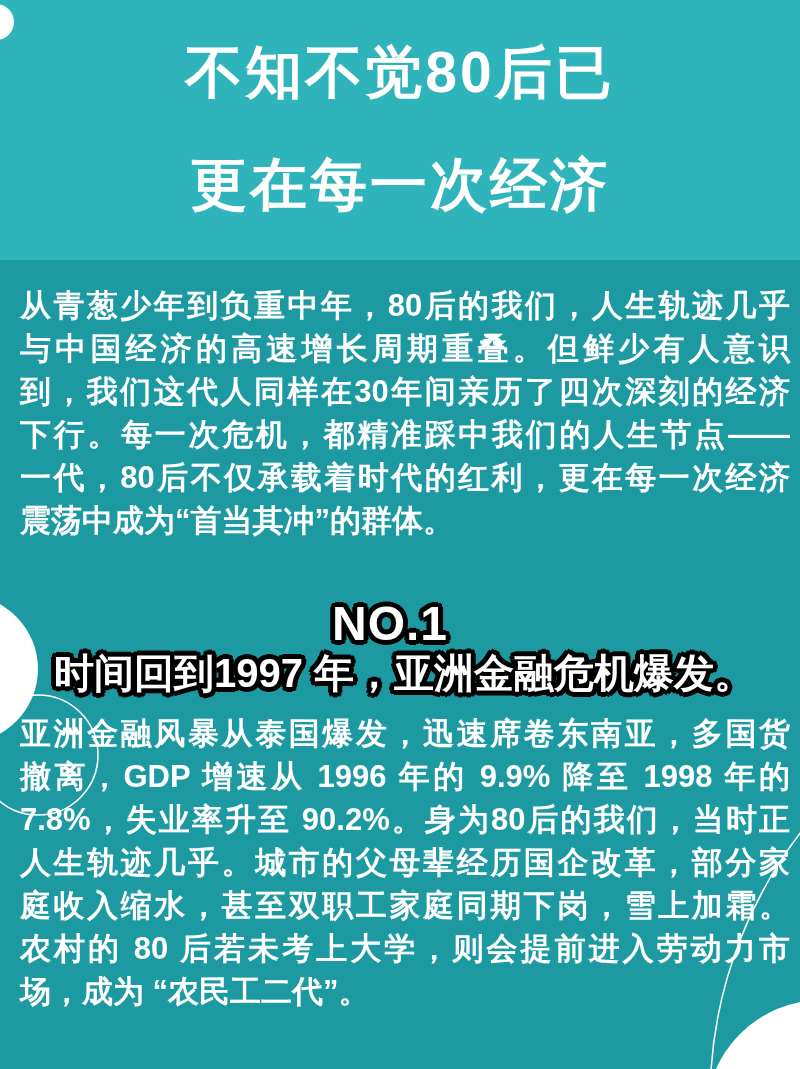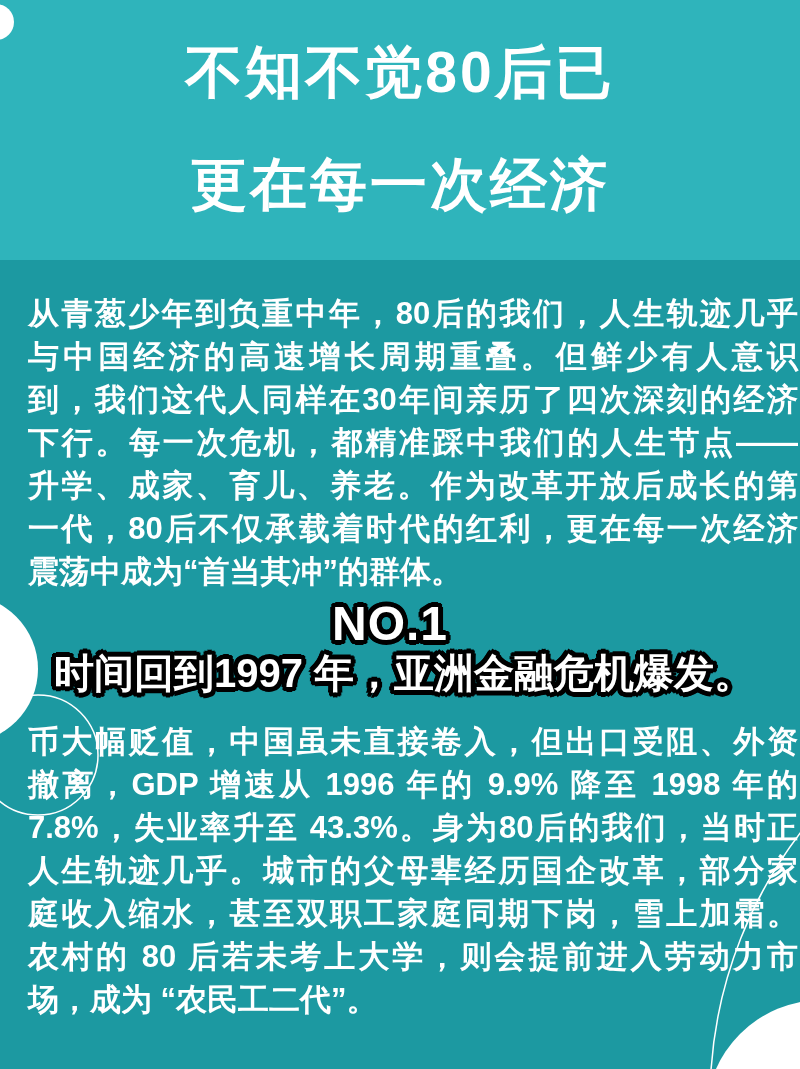--- a/index.html
+++ b/index.html
@@ -24,21 +24,21 @@
   }
   .title{
     position:absolute;top:16px;left:0;width:800px;
     text-align:center;
     font-size:57px;line-height:112px;font-weight:900;
     letter-spacing:3px;
     color:var(--text);
     white-space:nowrap;
   }
   .para{
-    position:absolute;left:16px;width:770px;margin:12px;
+    position:absolute;left:16px;width:770px;margin:4px;
     font-size:31px;line-height:43px;font-weight:700;
     color:var(--text);
   }
   .para .line{
     text-align:justify;
     text-align-last:justify;
     white-space:normal;
   }
   .para .line.short{
     text-align-last:left;
@@ -81,33 +81,32 @@
   <div class="title">
     <div>不知不觉80后已</div>
     <div>更在每一次经济</div>
   </div>
 
   <div class="para intro">
     <div class="line">从青葱少年到负重中年，80后的我们，人生轨迹几乎</div>
     <div class="line">与中国经济的高速增长周期重叠。但鲜少有人意识</div>
     <div class="line">到，我们这代人同样在30年间亲历了四次深刻的经济</div>
     <div class="line">下行。每一次危机，都精准踩中我们的人生节点——</div>
-    <div class="line">升学、成家、育儿、养老。作为改革开放后成长的第</div>
     <div class="line">一代，80后不仅承载着时代的红利，更在每一次经济</div>
     <div class="line short">震荡中成为“首当其冲”的群体。</div>
   </div>
 
   <div class="section-number outlined">NO.1</div>
 
   <div class="section-headline outlined">时间回到1997 年，亚洲金融危机爆发。</div>
 
   <div class="para section-body">
-    <div class="line">币大幅贬值，中国虽未直接卷入，但出口受阻、外资</div>
+    <div class="line">亚洲金融风暴从泰国爆发，迅速席卷东南亚，多国货</div>
     <div class="line">撤离，GDP 增速从 1996 年的 9.9% 降至 1998 年的</div>
-    <div class="line">7.8%，失业率升至 43.3%。身为80后的我们，当时正</div>
+    <div class="line">7.8%，失业率升至 90.2%。身为80后的我们，当时正</div>
     <div class="line">人生轨迹几乎。城市的父母辈经历国企改革，部分家</div>
     <div class="line">庭收入缩水，甚至双职工家庭同期下岗，雪上加霜。</div>
     <div class="line">农村的 80 后若未考上大学，则会提前进入劳动力市</div>
     <div class="line short">场，成为 “农民工二代”。</div>
   </div>
 
   <svg class="decor" viewBox="0 0 800 1069">
     <circle cx="-4" cy="22" r="18" style="fill:var(--decor)"></circle>
     <circle cx="-36" cy="669" r="74" style="fill:var(--decor)"></circle>
     <circle cx="38" cy="755" r="60" style="fill:none;stroke:var(--decor);stroke-width:1.5"></circle>

